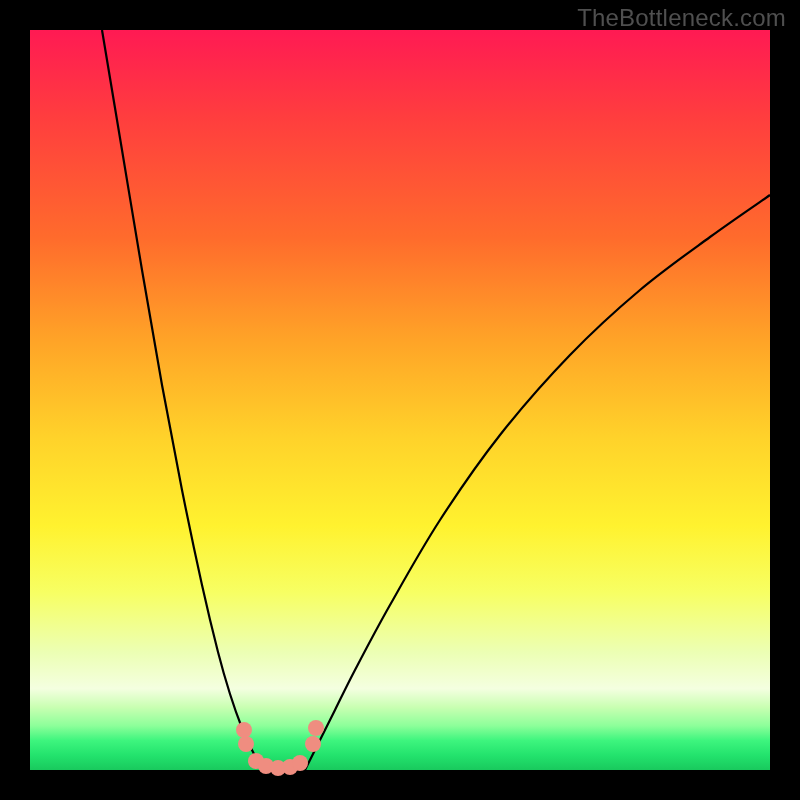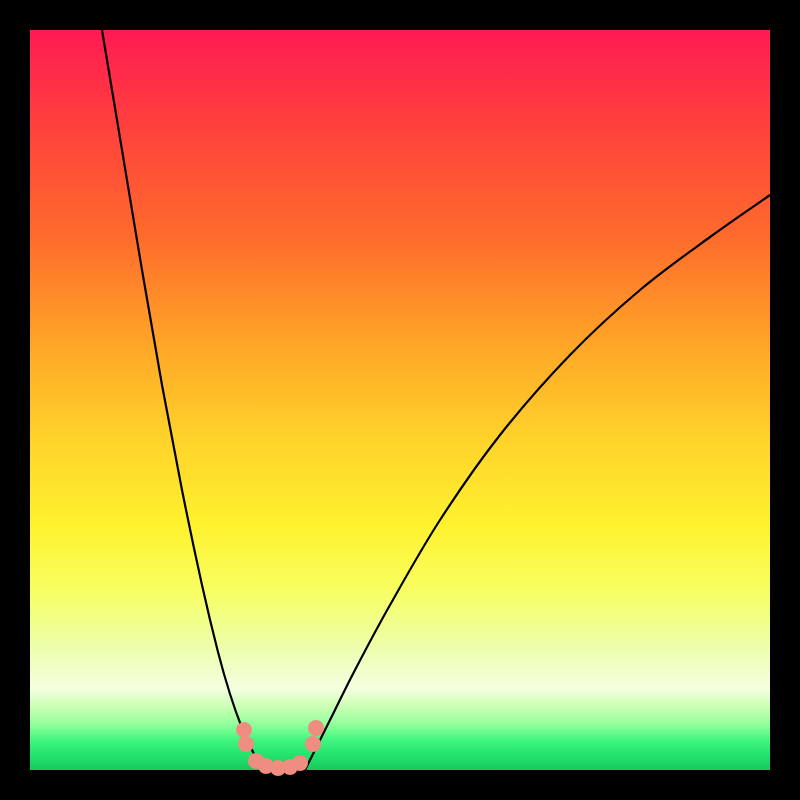--- a/index.html
+++ b/index.html
@@ -62,20 +62,21 @@
   }
   .markers circle {
     fill: #ef8d80;
   }
 </style>
 </head>
 <body>
 
 <div class="frame">
 
+  <div class="watermark">TheBottleneck.com</div>
 
   <div class="plot">
     <svg class="curve" viewBox="0 0 740 740" preserveAspectRatio="none">
       <path id="leftPath" fill="none" stroke="#000" stroke-width="2.2" d="M72,0 C75.33333333333333,20 85.33333333333333,80 92,120 C98.66666666666667,160 105.33333333333333,200.83333333333334 112,240 C118.66666666666667,279.1666666666667 125.33333333333333,318.3333333333333 132,355 C138.66666666666666,391.6666666666667 145.33333333333334,426.6666666666667 152,460 C158.66666666666666,493.3333333333333 166,528 172,555 C178,582 183.33333333333334,603.8333333333334 188,622 C192.66666666666666,640.1666666666666 196,651.3333333333334 200,664 C204,676.6666666666666 208.33333333333334,688.6666666666666 212,698 C215.66666666666666,707.3333333333334 219,713.8333333333334 222,720 C225,726.1666666666666 228.16666666666666,731.6666666666666 230,735 C231.83333333333334,738.3333333333334 232.5,739.1666666666666 233,740"></path>
       <path id="rightPath" fill="none" stroke="#000" stroke-width="2.2" d="M275,740 C275.8333333333333,738.3333333333334 277.5,735 280,730 C282.5,725 285.8333333333333,718.3333333333334 290,710 C294.1666666666667,701.6666666666666 299.1666666666667,691.6666666666666 305,680 C310.8333333333333,668.3333333333334 315.8333333333333,657.5 325,640 C334.1666666666667,622.5 345.8333333333333,600 360,575 C374.1666666666667,550 391.6666666666667,518.3333333333334 410,490 C428.3333333333333,461.6666666666667 448.3333333333333,432.5 470,405 C491.6666666666667,377.5 516.6666666666666,349.1666666666667 540,325 C563.3333333333334,300.8333333333333 586.6666666666666,279.6666666666667 610,260 C633.3333333333334,240.33333333333334 658.3333333333334,222.83333333333334 680,207 C701.6666666666666,191.16666666666666 730,172 740,165"></path>
       <g id="markerG" class="markers">
           <circle cx="214" cy="700" r="8"></circle>
           <circle cx="216" cy="714" r="8"></circle>
           <circle cx="226" cy="731" r="8"></circle>
           <circle cx="236" cy="736" r="8"></circle>

